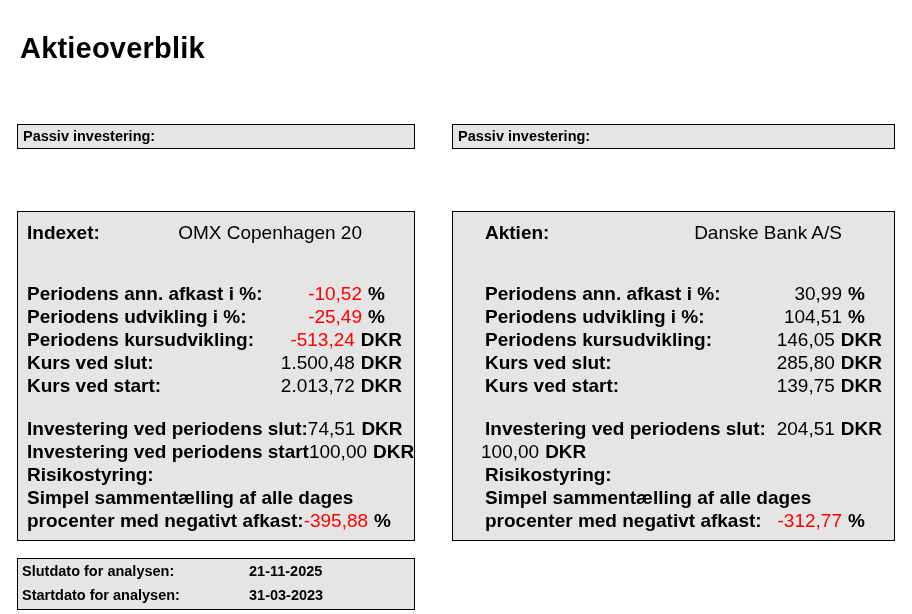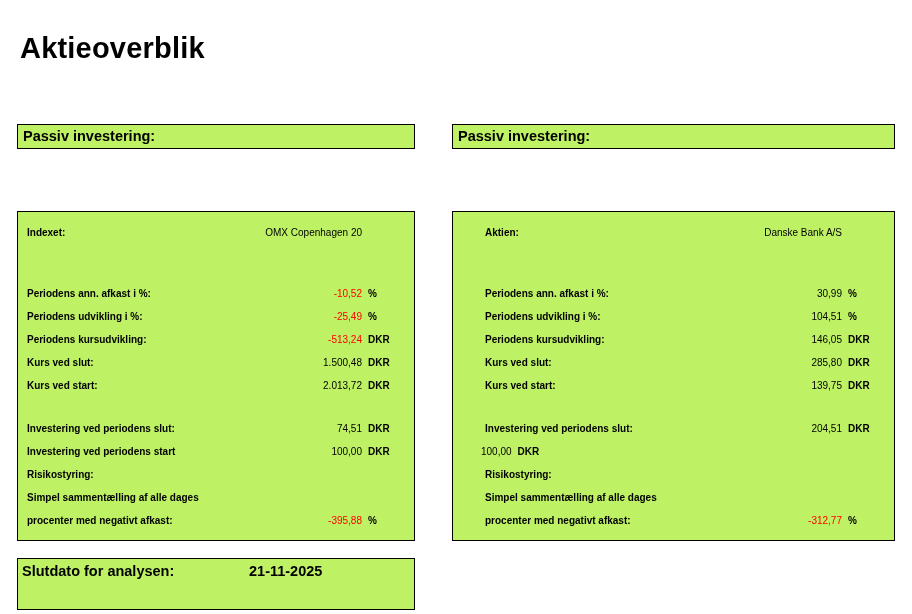--- a/index.html
+++ b/index.html
@@ -22,21 +22,21 @@
     font-size: 29px;
     font-weight: bold;
     letter-spacing: 0.2px;
   }
 
   
   .panel {
     position: absolute;
     border: 1px solid #000000;
     box-sizing: border-box;
-    background: #bef264;
+    background: #e5e5e5;
   }
 
   
   .strip-left {
     left: 17px;
     top: 124px;
     width: 398px;
     height: 25px;
   }
   .strip-right {
@@ -64,21 +64,21 @@
     width: 443px;
     height: 330px;
     padding-left: 23px;
   }
   .panel-inner {
     padding: 9px 12px 0 5px;
   }
   .row {
     display: flex;
     align-items: baseline;
-    font-size: 10px;
+    font-size: 19px;
     line-height: 23px;
     white-space: nowrap;
   }
   .row .label {
     font-weight: bold;
     flex: 1 1 auto;
     padding-left: 4px;
   }
   .row .value {
     font-weight: normal;
@@ -250,13 +250,17 @@
       <span class="unit">%</span>
     </div>
   </div>
 </div>
 
 <div class="panel dates-panel">
   <div class="date-row">
     <span class="d-label">Slutdato for analysen:</span>
     <span class="d-value">21-11-2025</span>
   </div>
+  <div class="date-row">
+    <span class="d-label">Startdato for analysen:</span>
+    <span class="d-value">31-03-2023</span>
+  </div>
 </div>
 
 </body></html>

